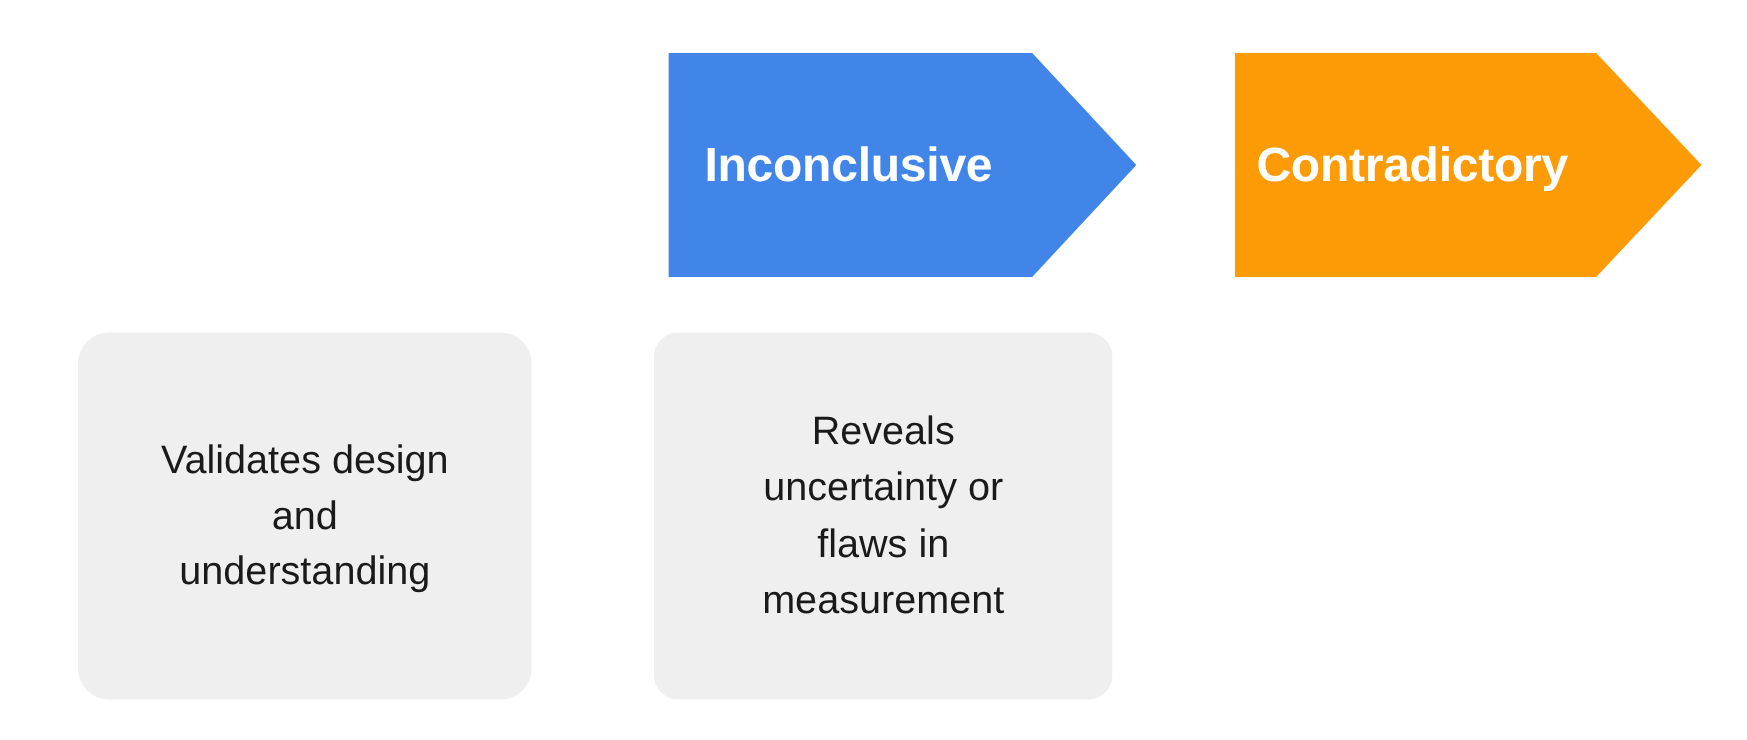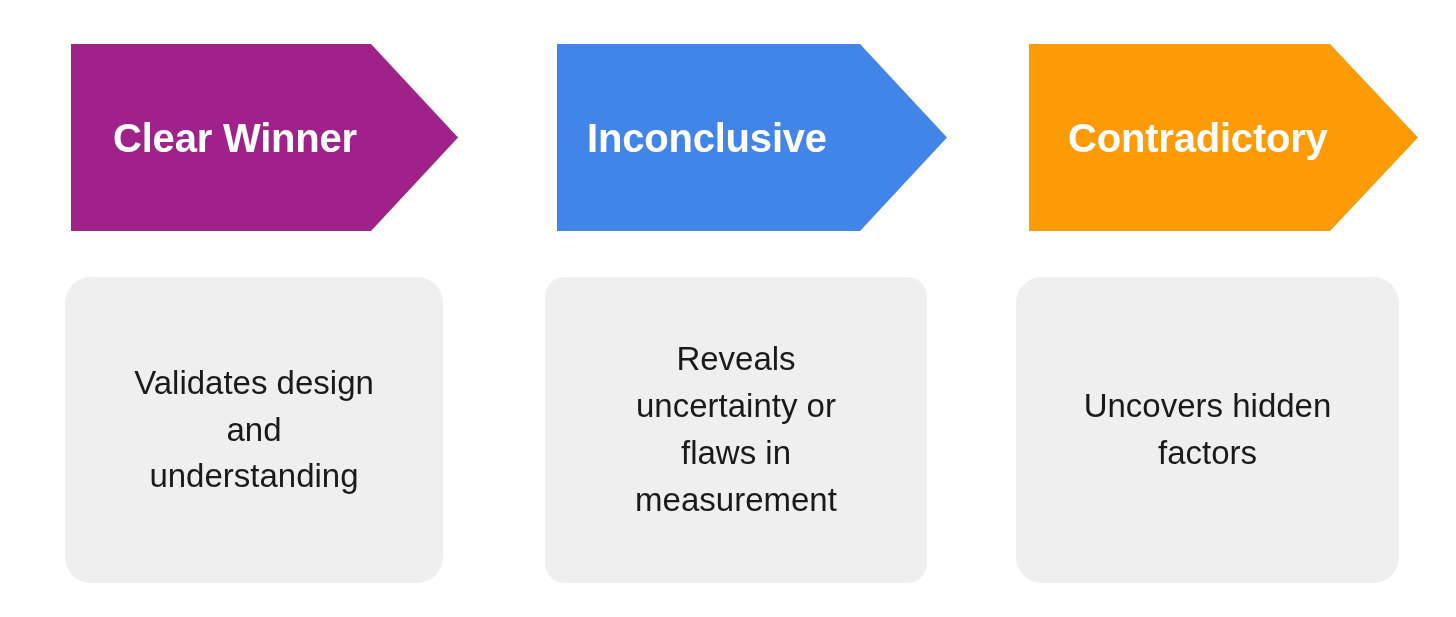--- a/index.html
+++ b/index.html
@@ -47,21 +47,21 @@
     line-height: 1;
     white-space: nowrap;
   }
 
   #chevron-clear-winner   { left: 71px;   width: 387px; }
   #chevron-inconclusive   { left: 557px;  width: 390px; }
   #chevron-contradictory  { left: 1029px; width: 389px; }
 
   #chevron-clear-winner  .chev-label  { padding-left: 42px; }
   #chevron-inconclusive  .chev-label  { padding-left: 30px; }
-  #chevron-contradictory .chev-label  { padding-left: 39px; }
+  #chevron-contradictory .chev-label  { padding-left: 18px; }
 
   
   .desc-card {
     position: absolute;
     top: 277px;
     height: 306px;
     background: #efefef;
     border-radius: 26px;
     display: flex;
     align-items: center;
@@ -80,26 +80,20 @@
 
   #card-clear-winner   { left: 65px;   width: 378px; }
   #card-inconclusive   { left: 545px;  width: 382px; border-radius: 20px; }
   #card-contradictory  { left: 1016px; width: 383px; }
 </style>
 </head>
 <body>
 
 <div id="canvas">
 
-  <div class="chevron" id="chevron-clear-winner">
-    <svg class="chev-shape" viewBox="0 0 387 187" preserveAspectRatio="none">
-      <polygon points="0,0 300,0 387,93.5 300,187 0,187" fill="#a0218a"></polygon>
-    </svg>
-    <span class="chev-label">Clear Winner</span>
-  </div>
 
   <div class="desc-card" id="card-clear-winner">
     <span class="desc-text">Validates design
 and
 understanding</span>
   </div>
 
   <div class="chevron" id="chevron-inconclusive">
     <svg class="chev-shape" viewBox="0 0 390 187" preserveAspectRatio="none">
       <polygon points="0,0 303,0 390,93.5 303,187 0,187" fill="#4285e8"></polygon>
@@ -114,18 +108,14 @@
 measurement</span>
   </div>
 
   <div class="chevron" id="chevron-contradictory">
     <svg class="chev-shape" viewBox="0 0 389 187" preserveAspectRatio="none">
       <polygon points="0,0 301,0 389,93.5 301,187 0,187" fill="#fc9b05"></polygon>
     </svg>
     <span class="chev-label">Contradictory</span>
   </div>
 
-  <div class="desc-card" id="card-contradictory">
-    <span class="desc-text">Uncovers hidden
-factors</span>
-  </div>
 
 </div>
 
 </body></html>

